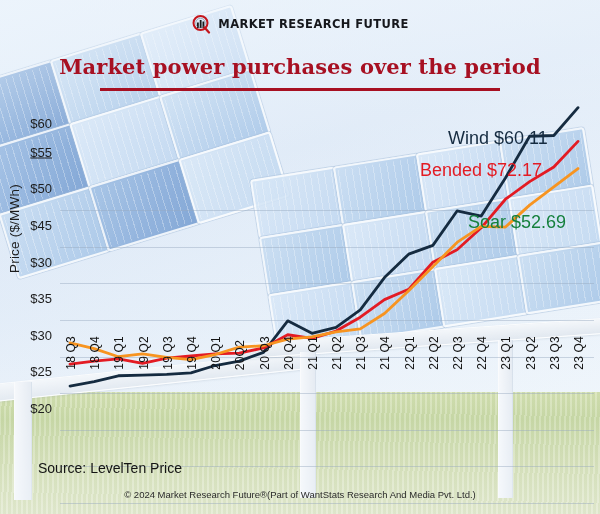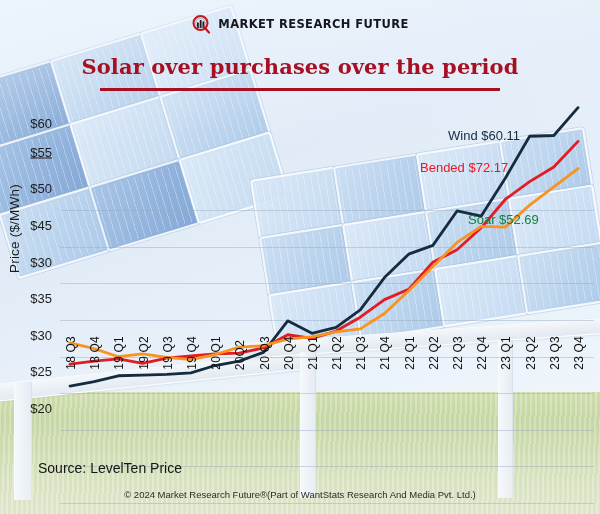--- a/index.html
+++ b/index.html
@@ -55,21 +55,21 @@
     font-size:13px;color:#1d1d1d;transform:translateY(-50%);}
   .ytick-col{position:absolute;left:0;top:0;width:52px;height:330px;}
   .gridline{position:absolute;left:60px;right:6px;height:1px;
     background:rgba(150,168,190,.45);}
   .xtick{position:absolute;bottom:0;font-size:12px;color:#141414;
     writing-mode:vertical-rl;transform:rotate(180deg);white-space:nowrap;
     letter-spacing:.2px;}
   .xticks{position:absolute;left:0;top:318px;width:600px;height:52px;}
   svg.lines{position:absolute;left:0;top:0;width:600px;height:330px;overflow:visible;}
 
-  .serieslbl{position:absolute;font-size:13px;white-space:nowrap;}
+  .serieslbl{position:absolute;font-size:18px;white-space:nowrap;}
 
   
   .source{position:absolute;left:38px;top:460px;font-size:14px;color:#141414;}
   .copyright{position:absolute;left:0;right:0;top:489px;text-align:center;
     font-size:9.5px;color:#2b2b2b;}
 </style>
 </head>
 <body>
 
 <div id="page">
@@ -120,21 +120,21 @@
         <rect x="12" y="17" width="3.6" height="11" fill="#1b1b1b"></rect>
         <rect x="17.5" y="12" width="3.6" height="16" fill="#1b1b1b"></rect>
         <rect x="23" y="15" width="3.6" height="13" fill="#1b1b1b"></rect>
         <circle cx="19" cy="18" r="9.5" fill="none" stroke="#5f6a75" stroke-width="1.6" opacity=".6"></circle>
         <line x1="27" y1="27" x2="36" y2="37" stroke="#c4161c" stroke-width="4.5" stroke-linecap="round"></line>
       </svg>
     </span>
     <span class="brand-text">MARKET RESEARCH FUTURE</span>
   </div>
 
-  <div class="title">Solar over purchases over the period</div>
+  <div class="title">Market power purchases over the period</div>
   <div class="title-rule"></div>
 
   <div class="chart-wrap">
     <div class="ylabel">Price ($/MWh)</div>
     <div class="ytick-col" id="yticks">
         <div class="ytick" style="top: 313px;">$20</div>
         <div class="ytick" style="top: 276.375px;">$25</div>
         <div class="ytick" style="top: 239.75px;">$30</div>
         <div class="ytick" style="top: 203.125px;">$35</div>
         <div class="ytick" style="top: 166.5px;">$30</div>

